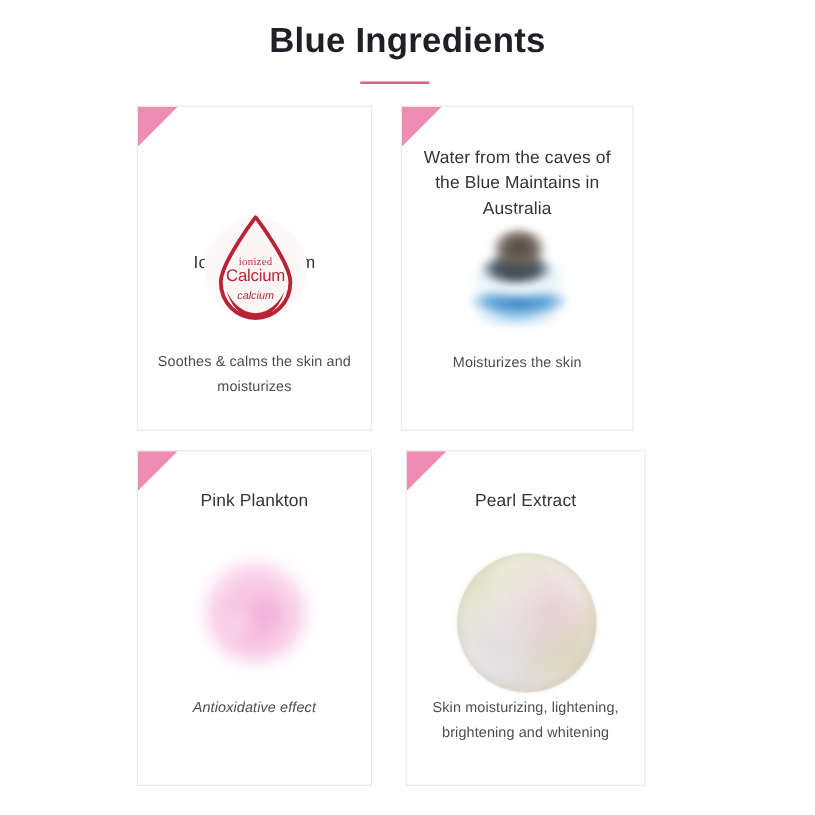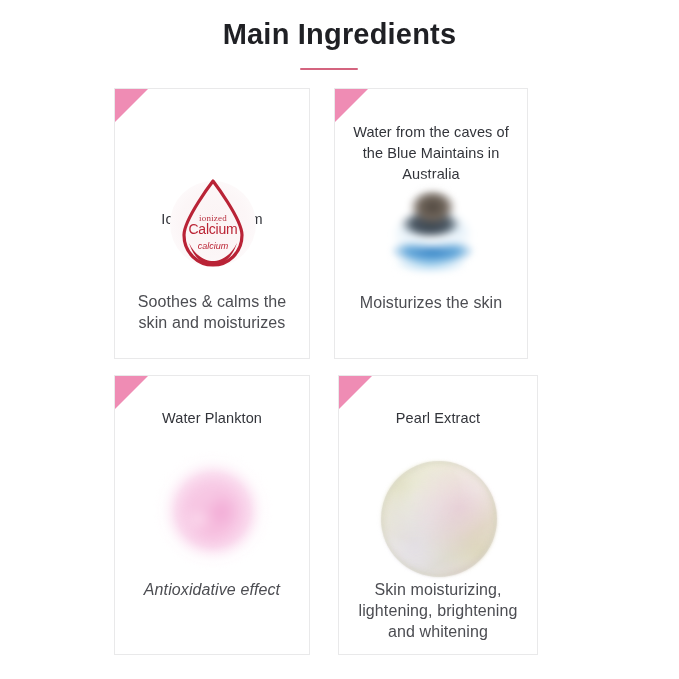--- a/index.html
+++ b/index.html
@@ -69,21 +69,21 @@
     font-size: 14.5px;
     color: #32343a;
     line-height: 21px;
     letter-spacing: 0.1px;
   }
   .card-desc {
     position: absolute;
     left: 8px;
     right: 8px;
     text-align: center;
-    font-size: 16px;
+    font-size: 12px;
     color: #4c4d52;
     line-height: 21px;
     letter-spacing: 0.1px;
   }
   .card-art {
     position: absolute;
   }
 
   
   #card-1 { left: 114px; top: 88px; width: 196px; height: 271px; }
@@ -272,21 +272,21 @@
     height: 100%;
     border-radius: 50%;
     box-shadow: inset 0 0 7px rgba(150,145,110,0.35);
   }
 </style>
 </head>
 <body>
 
 <div id="page">
 
-  <div class="section-title">Main Ingredients</div>
+  <div class="section-title">Blue Ingredients</div>
   <div class="title-rule"></div>
 
   <div class="card" id="card-1">
     <div class="card-corner"></div>
     <div class="card-title">Ionized calcium</div>
 
     <div class="card-art">
       <div class="drop-wrap">
         <div class="drop-halo"></div>
         <svg class="drop-svg" viewBox="0 0 66 92">
@@ -313,21 +313,21 @@
         <div class="cave-img"></div>
         <div class="cave-fade"></div>
       </div>
     </div>
 
     <div class="card-desc">Moisturizes the skin</div>
   </div>
 
   <div class="card" id="card-3">
     <div class="card-corner"></div>
-    <div class="card-title">Water Plankton</div>
+    <div class="card-title">Pink Plankton</div>
 
     <div class="card-art">
       <div class="plankton-wrap">
         <div class="plankton-img"></div>
         <div class="plankton-fade"></div>
       </div>
     </div>
 
     <div class="card-desc">Antioxidative effect</div>
   </div>

